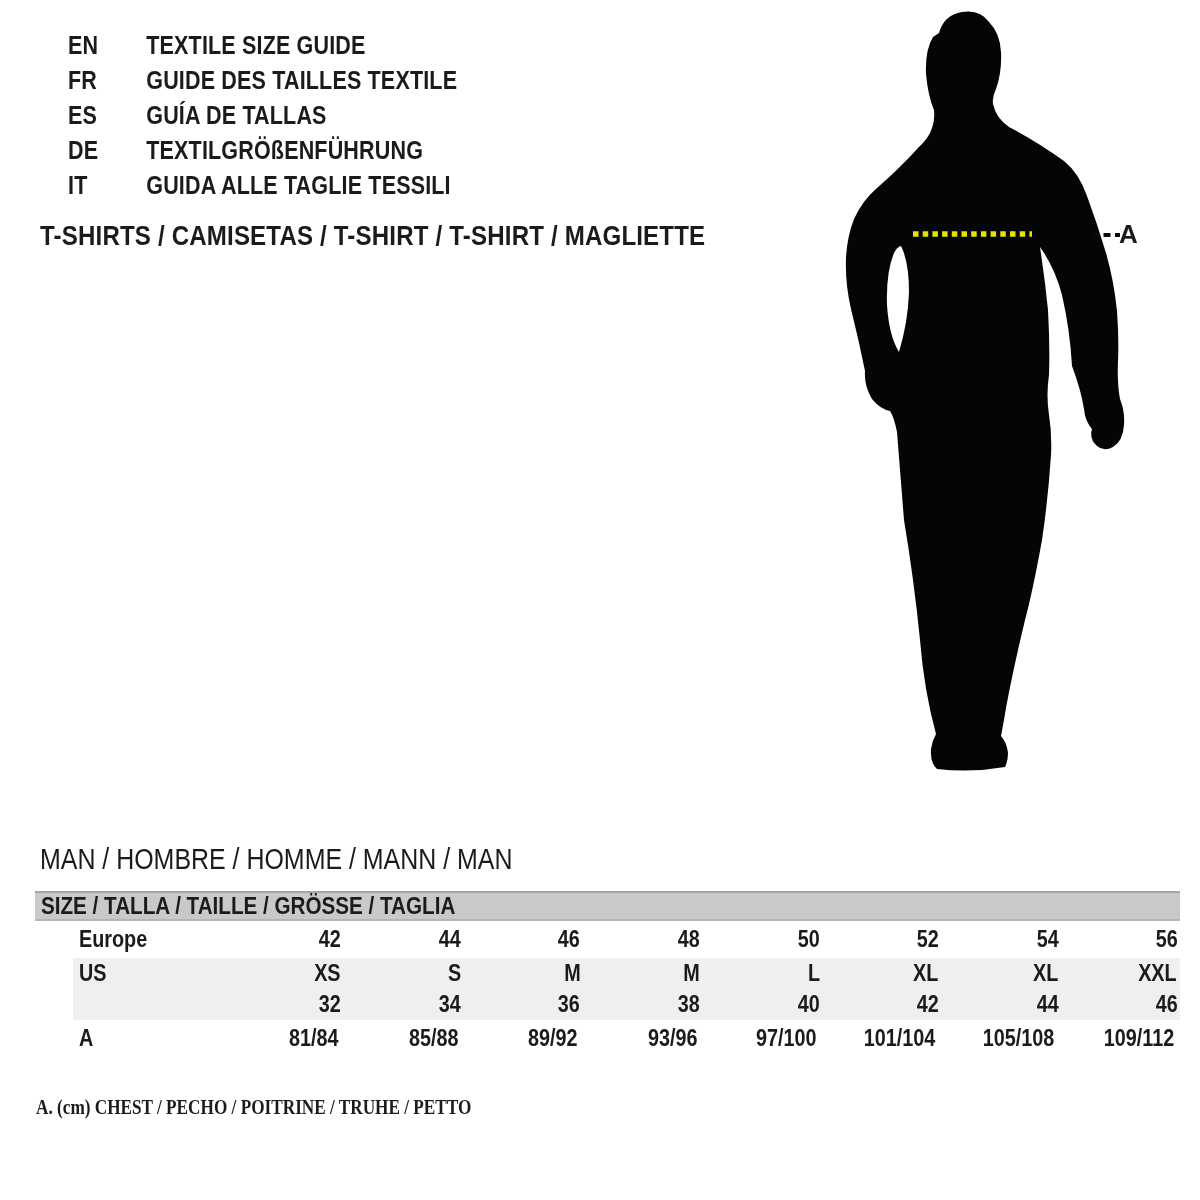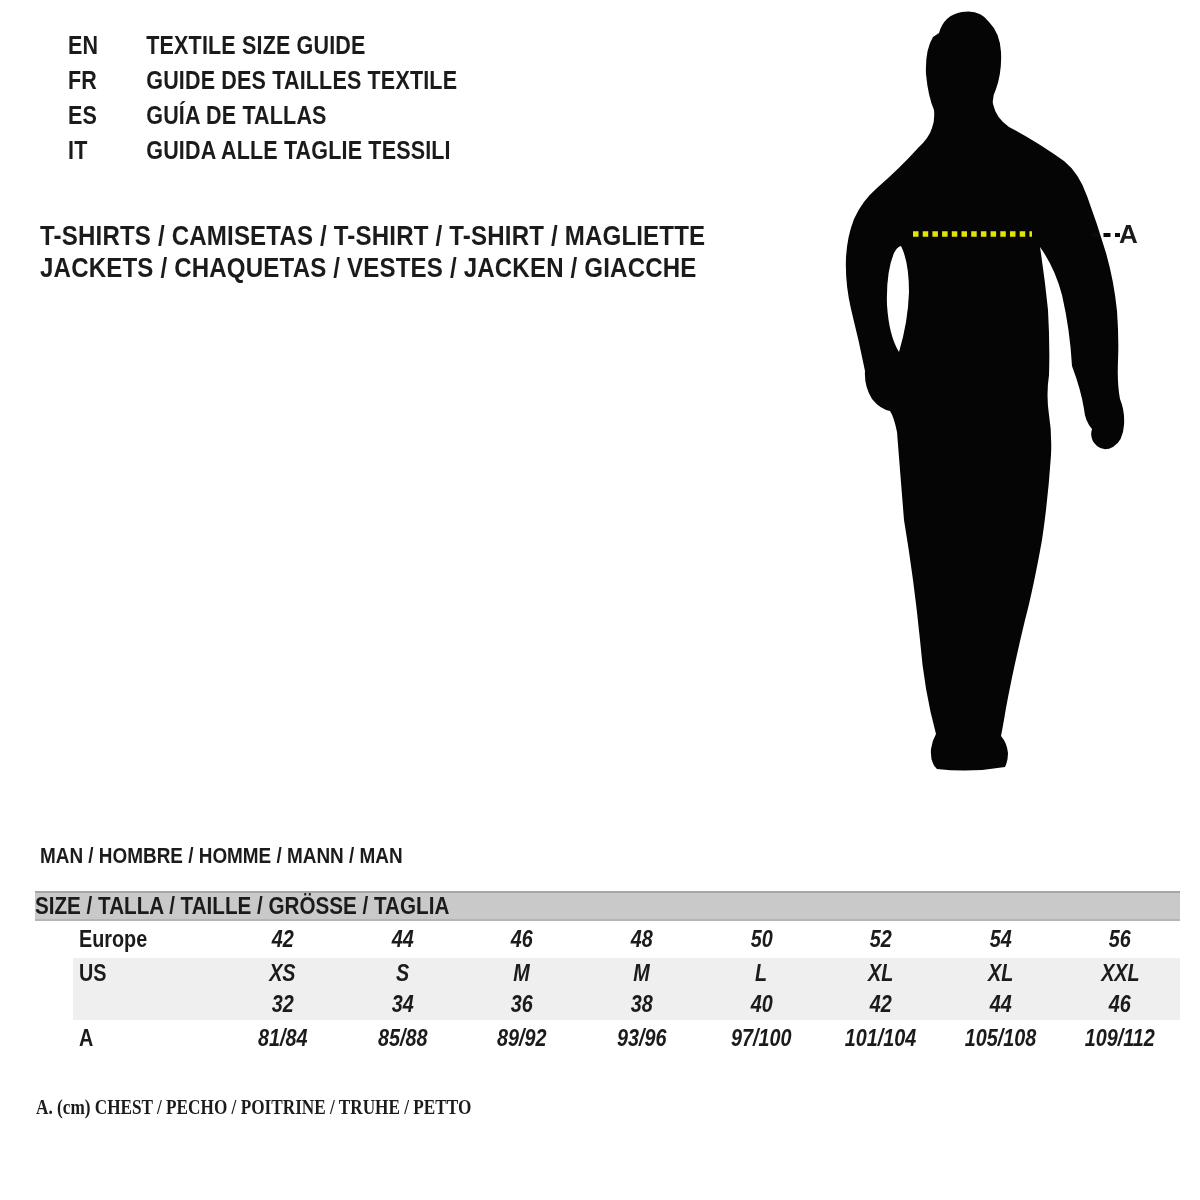--- a/index.html
+++ b/index.html
@@ -25,63 +25,63 @@
 
   
   .cat-block{position:absolute;left:40px;top:220px;}
   .cat-line{height:32px;display:flex;align-items:flex-start;font-weight:700;font-size:28px;letter-spacing:.2px;}
 
   
   .figure-wrap{position:absolute;left:820px;top:0;width:380px;height:800px;}
   .measure-a{position:absolute;left:1119px;top:219px;font-size:26px;font-weight:700;}
 
   
-  .man-heading{position:absolute;left:40px;top:843px;font-size:22px;font-weight:700;}
+  .man-heading{position:absolute;left:40px;top:843px;font-size:29px;font-weight:400;}
 
   
   .size-table{position:absolute;left:35px;top:891px;width:1145px;}
   .thead{
     height:30px;background:var(--header-bg);display:flex;align-items:center;
     border-top:2px solid #a6a6a6;border-bottom:2px solid #b5b5b5;box-sizing:border-box;
-    font-size:24px;font-weight:700;
+    font-size:24px;font-weight:700;padding-left:6px;
   }
   .trow{display:flex;align-items:center;font-size:23px;font-weight:700;margin-left:38px;}
   .trow.shaded{background:var(--shade-bg);}
   .trow.r0,.trow.r3{height:37px;}
   .trow.r1,.trow.r2{height:31px;}
   .tlabel{width:150px;box-sizing:border-box;padding-left:6px;}
-  .tcell{flex:1;text-align:center;font-style:italic;}
+  .tcell{flex:1;text-align:right;}
 
   
   .footnote{position:absolute;left:36px;top:1096px;font-size:20px;font-weight:700;font-family:Liberation Serif, serif;}
 </style>
 </head>
 <body>
 
 <div class="lang-block">
   <div class="lang-row">
     <span class="cond"><span class="code">EN</span><span>TEXTILE SIZE GUIDE</span></span>
   </div>
   <div class="lang-row">
     <span class="cond"><span class="code">FR</span><span>GUIDE DES TAILLES TEXTILE</span></span>
   </div>
   <div class="lang-row">
     <span class="cond"><span class="code">ES</span><span>GUÍA DE TALLAS</span></span>
   </div>
   <div class="lang-row">
+    <span class="cond"><span class="code">DE</span><span>TEXTILGRÖßENFÜHRUNG</span></span>
+  </div>
+  <div class="lang-row">
     <span class="cond"><span class="code">IT</span><span>GUIDA ALLE TAGLIE TESSILI</span></span>
   </div>
 </div>
 
 <div class="cat-block">
   <div class="cat-line">
       <span class="cond">T-SHIRTS / CAMISETAS / T-SHIRT / T-SHIRT / MAGLIETTE</span>
-    </div>
-  <div class="cat-line">
-      <span class="cond">JACKETS / CHAQUETAS / VESTES / JACKEN / GIACCHE</span>
     </div>
 </div>
 
 <div class="figure-wrap">
   <svg width="380" height="800" viewBox="0 0 380 800" aria-hidden="true">
     <path fill="var(--silhouette)" d="
       M 119,33
       Q 124,15 142,12
       Q 160,9 169,22
       Q 180,33 181,52

